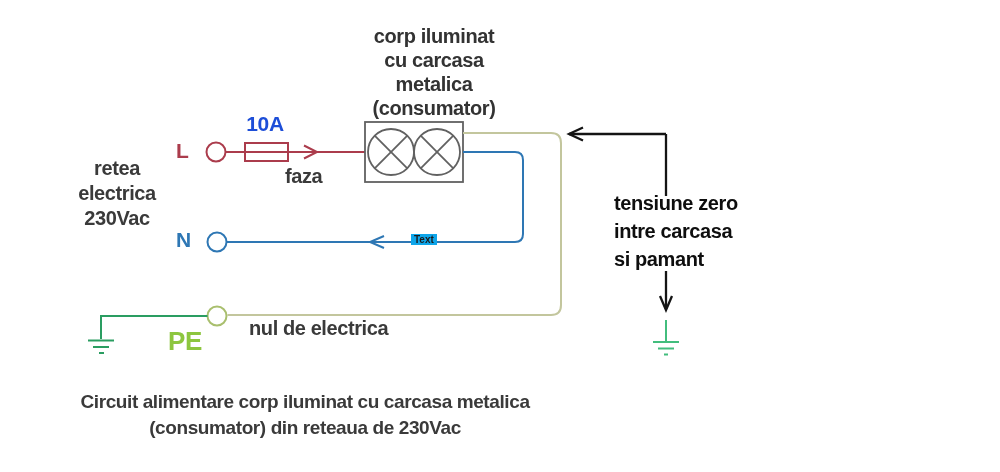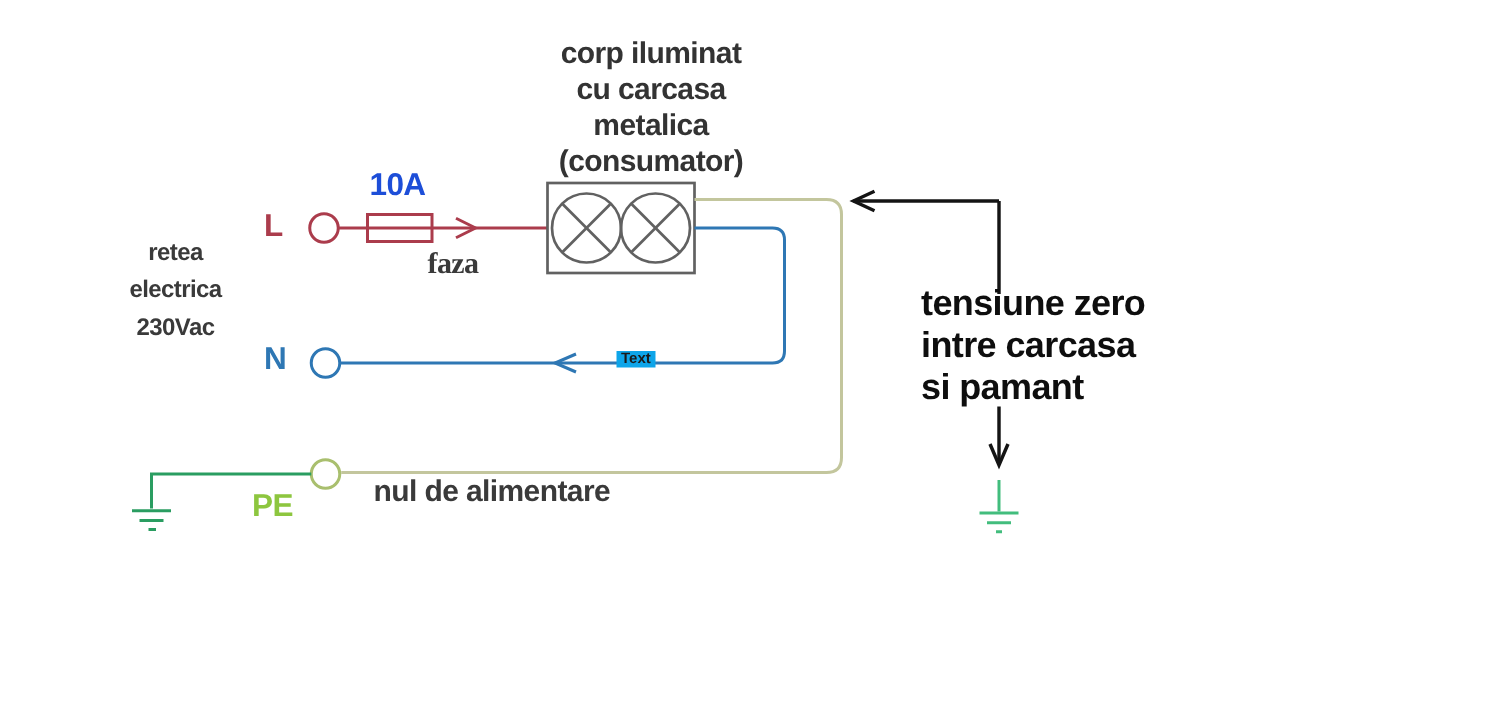--- a/index.html
+++ b/index.html
@@ -4,30 +4,30 @@
 <style>
   html,body{margin:0;padding:0;background:#fff;}
   #canvas{
     position:relative;width:1000px;height:440px;background:#fff;overflow:hidden;
     font-family:"Liberation Sans","DejaVu Sans",sans-serif;
   }
   #wires{position:absolute;left:0;top:0;}
   .lbl{position:absolute;font-weight:bold;color:#3a3a3a;letter-spacing:-0.4px;white-space:pre-line;}
   .ctr{text-align:center;}
   .title-lbl{left:354px;top:24px;width:160px;font-size:20px;line-height:24px;color:#333;}
-  .supply-lbl{left:37px;top:156px;width:160px;font-size:16px;line-height:25px;}
+  .supply-lbl{left:37px;top:156px;width:160px;font-size:20px;line-height:25px;}
   .fuse-lbl{left:236px;top:112px;width:58px;font-size:21px;color:#1d4ed8;}
   .term-l{left:176px;top:139px;font-size:21px;color:var(--phase,#ab3c4c);}
   .term-n{left:176px;top:228px;font-size:21px;color:var(--neutral,#2e77b4);}
-  .term-pe{left:168px;top:326px;font-size:21px;color:var(--pe-label,#8dc63f);}
-  .faza-lbl{left:285px;top:165px;font-size:20px;font-family:Liberation Serif, serif;}
+  .term-pe{left:168px;top:326px;font-size:26px;color:var(--pe-label,#8dc63f);}
+  .faza-lbl{left:285px;top:165px;font-size:20px;}
   .nlucru-lbl{left:249px;top:243px;font-size:20px;}
   .nprot-lbl{left:249px;top:317px;font-size:20px;}
   .tag-lbl{left:411px;top:234px;font-size:10px;color:#1a1a1a;background:#0ea5e9;padding:0 3px;letter-spacing:0;}
-  .annot-lbl{left:614px;top:189px;width:150px;font-size:24px;line-height:28px;color:#0e0e0e;}
+  .annot-lbl{left:614px;top:189px;width:150px;font-size:20px;line-height:28px;color:#0e0e0e;}
   .caption-lbl{left:25px;top:389px;width:560px;font-size:19px;line-height:26px;color:#3a3a3a;}
   .g-phase{stroke:var(--phase,#ab3c4c);fill:none;stroke-width:2;}
   .g-lamp{stroke:var(--lamp,#616161);fill:none;stroke-width:1.8;}
   .g-neutral{stroke:var(--neutral,#2e77b4);fill:none;stroke-width:2;}
   .g-peret{stroke:var(--pe-right,#c3c69d);fill:none;stroke-width:2;}
   .g-peleft{stroke:var(--pe-left,#2a9d61);fill:none;stroke-width:2;}
   .g-peterm{stroke:var(--pe-terminal,#a9bf6e);fill:none;stroke-width:2;}
   .g-annot{stroke:var(--annotation,#141414);fill:none;stroke-width:2.3;}
   .g-gndr{stroke:var(--ground-right,#42bd7d);fill:none;stroke-width:2;}
 </style>
@@ -103,22 +103,24 @@
 
   <div class="lbl term-l">L</div>
 
   <div class="lbl term-n">N</div>
 
   <div class="lbl term-pe">PE</div>
 
   <div class="lbl faza-lbl">faza</div>
 
 
-  <div class="lbl nprot-lbl">nul de alimentare</div>
+  <div class="lbl nprot-lbl">nul de electrica</div>
 
   <div class="lbl tag-lbl">Text</div>
 
   <div class="lbl annot-lbl">tensiune zero
 intre carcasa
 si pamant</div>
 
+  <div class="lbl caption-lbl ctr">Circuit alimentare corp iluminat cu carcasa metalica
+(consumator) din reteaua de 230Vac</div>
 
 </div>
 
 </body></html>

